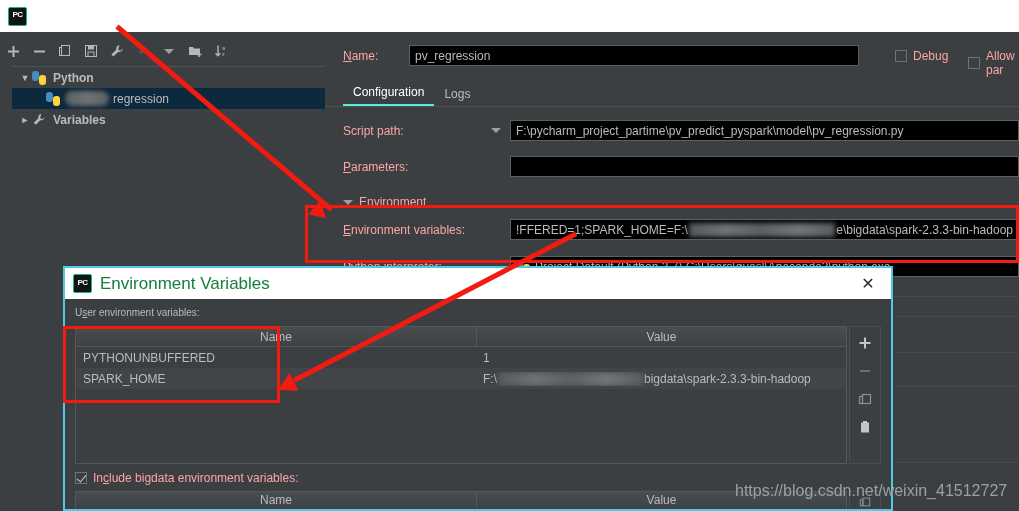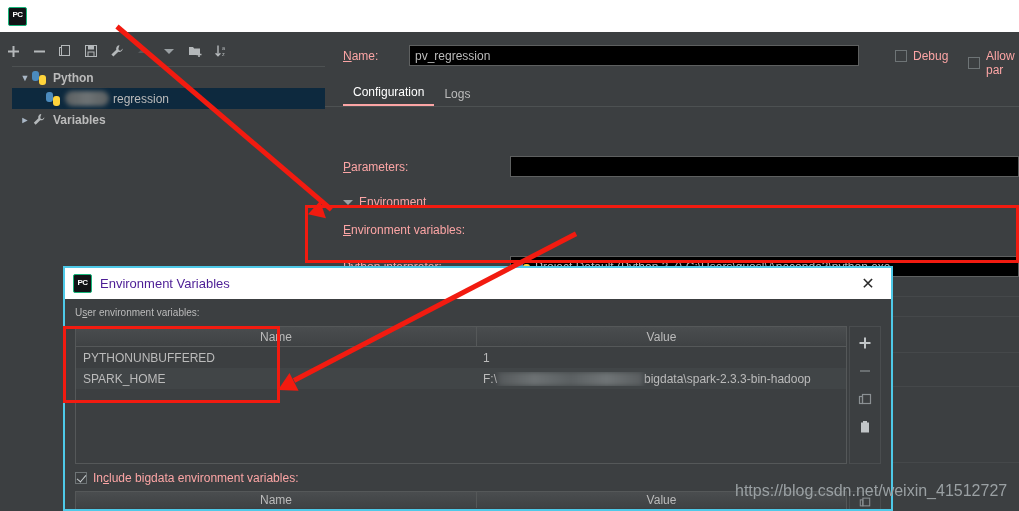--- a/index.html
+++ b/index.html
@@ -75,21 +75,21 @@
   }
   .cb.checked:after{
     content:"";position:absolute;left:3px;top:0px;width:4px;height:8px;
     border:solid #c8cdd0;border-width:0 1.6px 1.6px 0;transform:rotate(40deg);
   }
   .share-box{position:absolute;left:552px;top:4px;display:flex;align-items:center;}
   .allow-box{position:absolute;left:625px;top:4px;display:flex;align-items:center;}
 
   .tabs{position:absolute;left:18px;top:48px;height:26px;display:flex;align-items:flex-end;}
   .tab{padding:0 10px 5px 10px;font-size:12px;color:#bbbbbb;}
-  .tab.active{color:#ffffff;border-bottom:2px solid #fca5a5;}
+  .tab.active{color:#ffffff;border-bottom:2px solid #5eead4;}
   .tab-rule{position:absolute;left:0;top:74px;width:694px;height:1px;background:#4d5152;}
 
   .cfg-row{position:absolute;left:18px;height:22px;width:676px;}
   .cfg-lbl{position:absolute;left:0;top:4px;}
   .chev{position:absolute;left:148px;top:8px;width:0;height:0;
         border-left:5px solid transparent;border-right:5px solid transparent;border-top:5px solid #9aa0a3;}
   .cfg-field{position:absolute;left:167px;top:0;width:509px;}
 
   .env-header{position:absolute;left:18px;top:163px;display:flex;align-items:center;}
   .env-tri{width:0;height:0;border-left:5px solid transparent;border-right:5px solid transparent;
@@ -102,21 +102,21 @@
   .red-line{position:absolute;background:#f21b10;transform-origin:0 50%;}
 
   
   .dlg{
     position:absolute;left:63px;top:266px;width:830px;height:245px;
     background:#3c3f41;border:2px solid #4ec9e8;box-sizing:border-box;
   }
   .dlg-title{
     height:31px;background:#ffffff;display:flex;align-items:center;position:relative;
   }
-  .dlg-title-text{font-size:13px;color:#4c1d95;}
+  .dlg-title-text{font-size:17px;color:#15803d;}
   .dlg-close{
     position:absolute;right:8px;top:0;height:31px;width:30px;
     display:flex;align-items:center;justify-content:center;
     font-size:16px;color:#2b2b2b;
   }
   .dlg-body{position:absolute;left:0;top:31px;width:826px;height:210px;background:#3c3f41;}
   .dlg-caption{position:absolute;left:10px;top:8px;font-size:10px;color:#bbbbbb;}
   .tbl{
     position:absolute;left:10px;top:27px;width:772px;height:138px;
     border:1px solid #555859;box-sizing:border-box;background:#3c3f41;
@@ -267,33 +267,43 @@
           <span class="lbl">Allow par</span>
         </div>
       </div>
 
       <div class="tabs">
         <div class="tab active">Configuration</div>
         <div class="tab">Logs</div>
       </div>
       <div class="tab-rule"></div>
 
+      <div class="cfg-row" style="top:88px">
+        <div class="lbl cfg-lbl">Script path:</div>
+        <div class="chev"></div>
+        <div class="field cfg-field">F:\pycharm_project_partime\pv_predict_pyspark\model\pv_regression.py</div>
+      </div>
 
       <div class="cfg-row" style="top:124px">
         <div class="lbl cfg-lbl"><span class="u">P</span><span title="Parameters:">arameters:</span></div>
         <div class="field cfg-field"></div>
       </div>
 
       <div class="env-header">
         <span class="env-tri"></span>
         <span class="lbl">Environment</span>
       </div>
 
       <div class="cfg-row" style="top:187px">
         <div class="lbl cfg-lbl"><span class="u">E</span><span title="Environment variables:">nvironment variables:</span></div>
+        <div class="field cfg-field">
+          <span>!FFERED=1;SPARK_HOME=F:\</span>
+            <span class="blur-wide"></span>
+            <span>e\bigdata\spark-2.3.3-bin-hadoop</span>
+        </div>
       </div>
 
       <div class="cfg-row" style="top:224px">
         <div class="lbl cfg-lbl">Python interpreter:</div>
         <div class="field cfg-field">
           <span class="py-ico" style="margin-right:5px"></span>
           <span>Project Default (Python 3.7) C:\Users\guosl\Anaconda3\python.exe</span>
         </div>
       </div>
 

